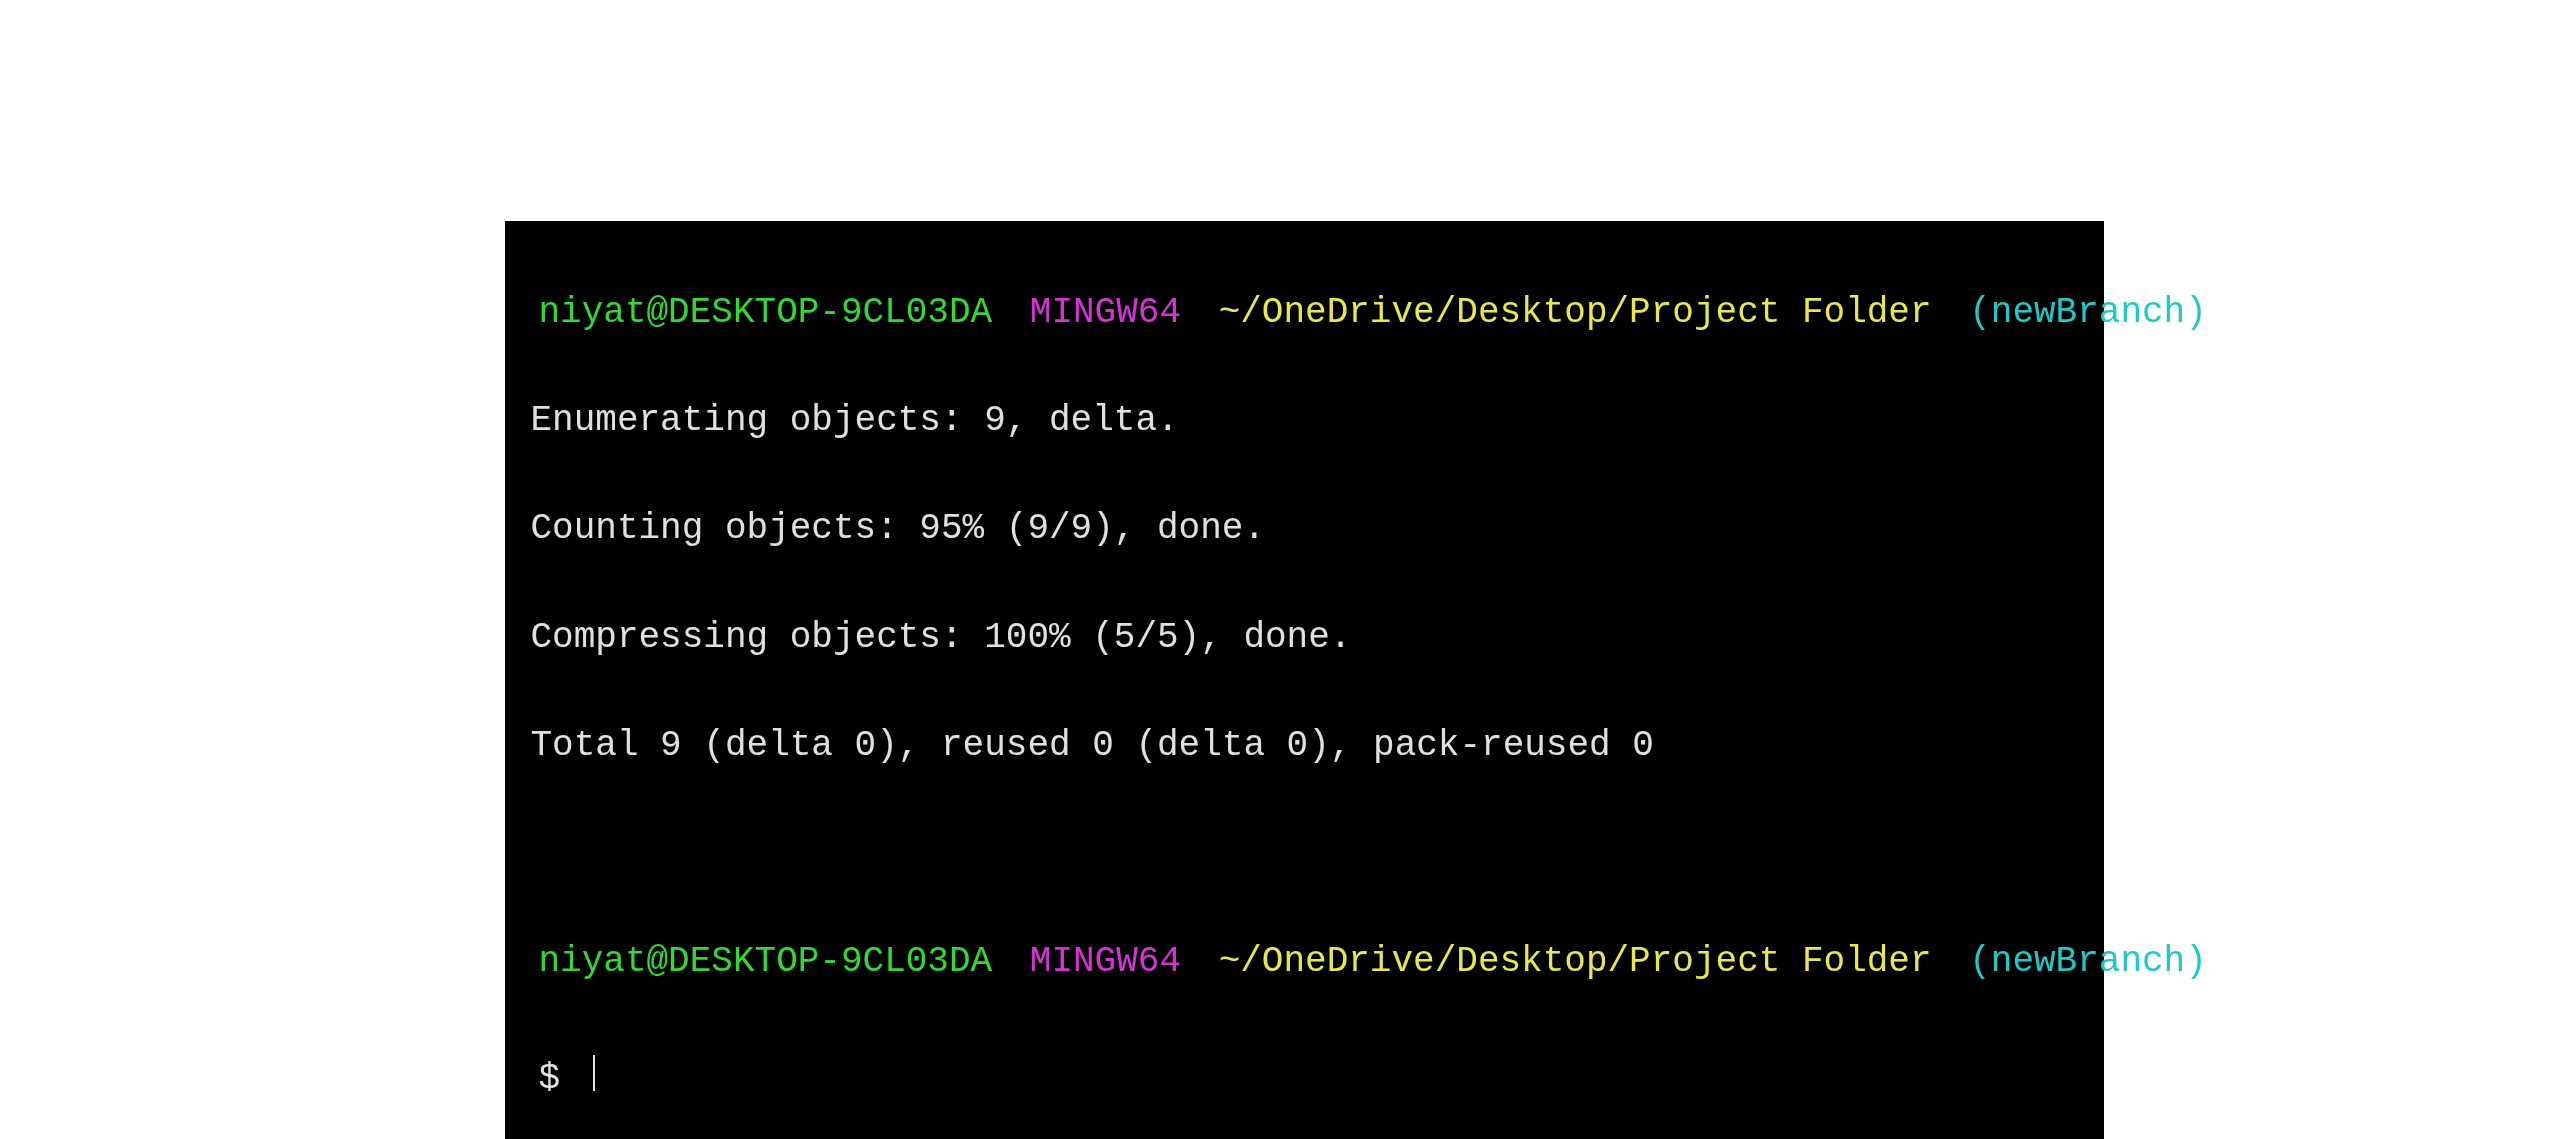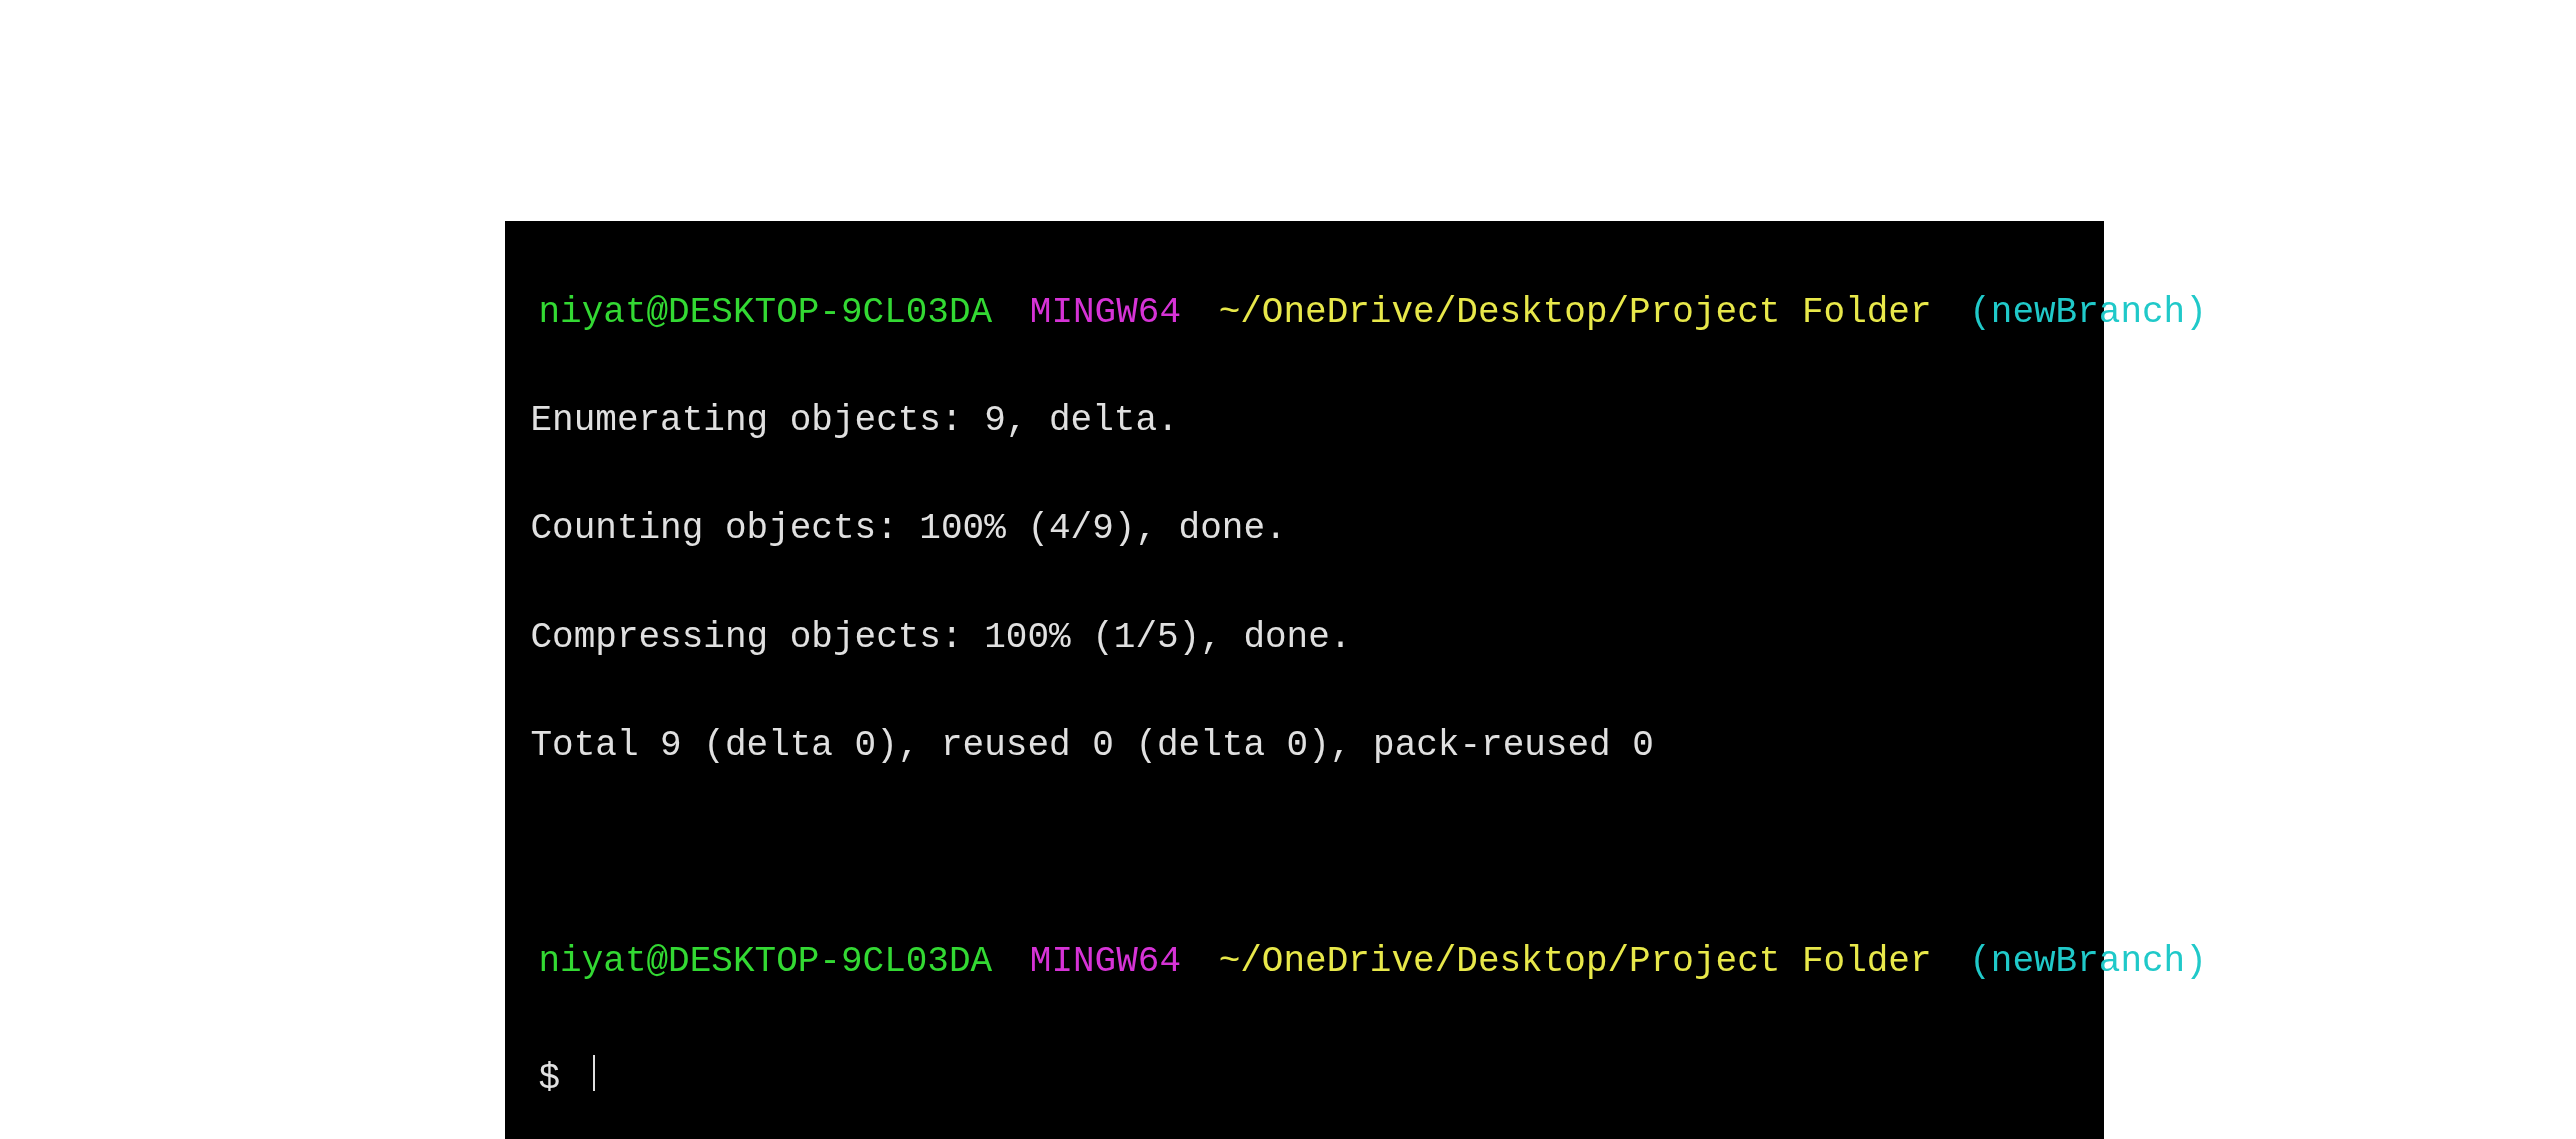--- a/index.html
+++ b/index.html
@@ -38,20 +38,20 @@
     margin-left: 3px;
   }
   .blank-line { height: 1.28em; }
 </style>
 </head>
 <body>
 
 <div class="terminal">
 <div><span class="user-host">niyat@DESKTOP-9CL03DA</span> <span class="mingw">MINGW64</span> <span class="path">~/OneDrive/Desktop/Project Folder</span> <span class="branch">(newBranch)</span></div>
 <div class="output">Enumerating objects: 9, delta.</div>
-<div class="output">Counting objects: 100% (4/9), done.</div>
-<div class="output">Compressing objects: 100% (1/5), done.</div>
+<div class="output">Counting objects: 95% (9/9), done.</div>
+<div class="output">Compressing objects: 100% (5/5), done.</div>
 <div class="output">Total 9 (delta 0), reused 0 (delta 0), pack-reused 0</div>
 <div class="blank-line"></div>
 <div><span class="user-host">niyat@DESKTOP-9CL03DA</span> <span class="mingw">MINGW64</span> <span class="path">~/OneDrive/Desktop/Project Folder</span> <span class="branch">(newBranch)</span></div>
 <div><span class="prompt">$ </span><span class="cursor"></span></div>
 </div>
 
 
 </body></html>

